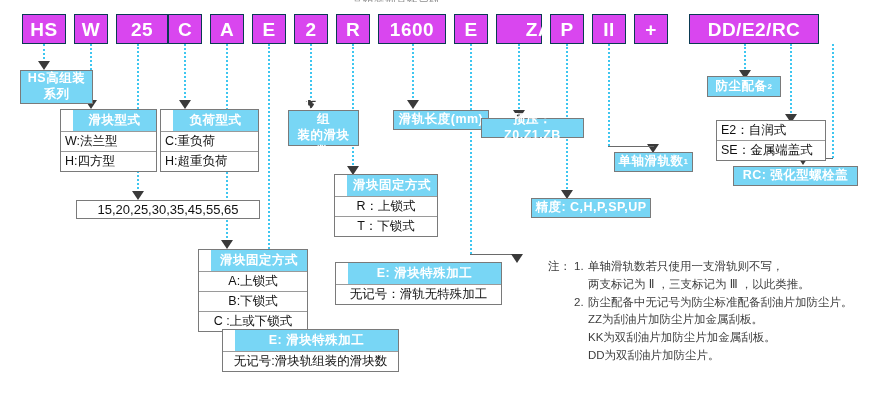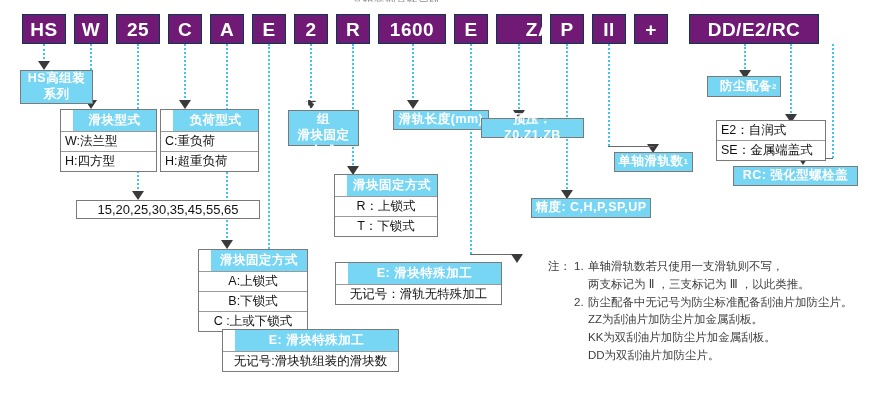--- a/index.html
+++ b/index.html
@@ -7,21 +7,21 @@
     width:881px;height:414px;position:relative;overflow:hidden;
     background:#ffffff;
     font-family:"Liberation Sans","DejaVu Sans",sans-serif;
     color:#1a1a1a;
   }
   #stage{position:absolute;left:0;top:0;width:881px;height:414px;}
 
   
   .chip{
     position:absolute;
-    background:#701a75;
+    background:#d946ef;
     border:1px solid #0a3a52;
     color:#ffffff;
     font-weight:bold;
     font-size:19px;
     line-height:1;
     display:flex;align-items:center;justify-content:center;
     letter-spacing:0.5px;
     box-sizing:border-box;
   }
 
@@ -120,21 +120,21 @@
 </style>
 </head>
 <body>
 
 <div id="stage">
 
   <div class="clip-text" style="left:352px;top:-3px;">高组装型直线导轨</div>
 
   <div class="chip" style="left:22px;top:14px;width:44px;height:30px;">HS</div>
   <div class="chip" style="left:74px;top:14px;width:34px;height:30px;">W</div>
-  <div class="chip" style="left:116px;top:14px;width:44px;height:30px;">25</div>
+  <div class="chip" style="left:116px;top:14px;width:52px;height:30px;">25</div>
   <div class="chip" style="left:168px;top:14px;width:34px;height:30px;">C</div>
   <div class="chip" style="left:210px;top:14px;width:34px;height:30px;">A</div>
   <div class="chip" style="left:252px;top:14px;width:34px;height:30px;">E</div>
   <div class="chip" style="left:294px;top:14px;width:34px;height:30px;">2</div>
   <div class="chip" style="left:336px;top:14px;width:34px;height:30px;">R</div>
   <div class="chip" style="left:378px;top:14px;width:68px;height:30px;">1600</div>
   <div class="chip" style="left:454px;top:14px;width:34px;height:30px;">E</div>
   <div class="chip" style="left:496px;top:14px;width:46px;height:30px;padding-left:40px;">ZA</div>
   <div class="chip" style="left:550px;top:14px;width:34px;height:30px;">P</div>
   <div class="chip" style="left:592px;top:14px;width:34px;height:30px;">II</div>
@@ -221,21 +221,21 @@
     <div class="row">C :上或下锁式</div>
   </div>
 
   <div class="box" style="left:222px;top:329px;width:177px;">
     <div class="hd">E: 滑块特殊加工</div>
     <div class="row">无记号:滑块轨组装的滑块数</div>
   </div>
 
   <div class="label-box" style="left:288px;top:110px;width:71px;height:36px;">
     <span style="white-space:pre-line;">单支滑块组
-滑块固定方式</span>
+装的滑块数</span>
   </div>
 
   <div class="label-box" style="left:393px;top:110px;width:96px;height:20px;">
     <span>滑轨长度(mm)</span>
   </div>
 
   <div class="box" style="left:334px;top:174px;width:104px;">
     <div class="hd">滑块固定方式</div>
     <div class="row">R：上锁式</div>
     <div class="row">T：下锁式</div>
@@ -252,21 +252,21 @@
 
   <div class="label-box" style="left:614px;top:152px;width:79px;height:20px;">
     <span>单轴滑轨数</span>
       <sup>1</sup>
   </div>
 
   <div class="label-box" style="left:531px;top:198px;width:120px;height:20px;">
     <span>精度: C,H,P,SP,UP</span>
   </div>
 
-  <div class="label-box" style="left:707px;top:76px;width:74px;height:21px;justify-content:flex-end;">
+  <div class="label-box" style="left:707px;top:76px;width:74px;height:21px;">
     <span>防尘配备</span>
       <sup>2</sup>
   </div>
 
   <div class="box" style="left:716px;top:120px;width:110px;">
     <div class="row" style="text-align:left;">E2：自润式</div>
     <div class="row" style="text-align:left;">SE：金属端盖式</div>
   </div>
 
   <div class="label-box" style="left:733px;top:166px;width:125px;height:20px;">

